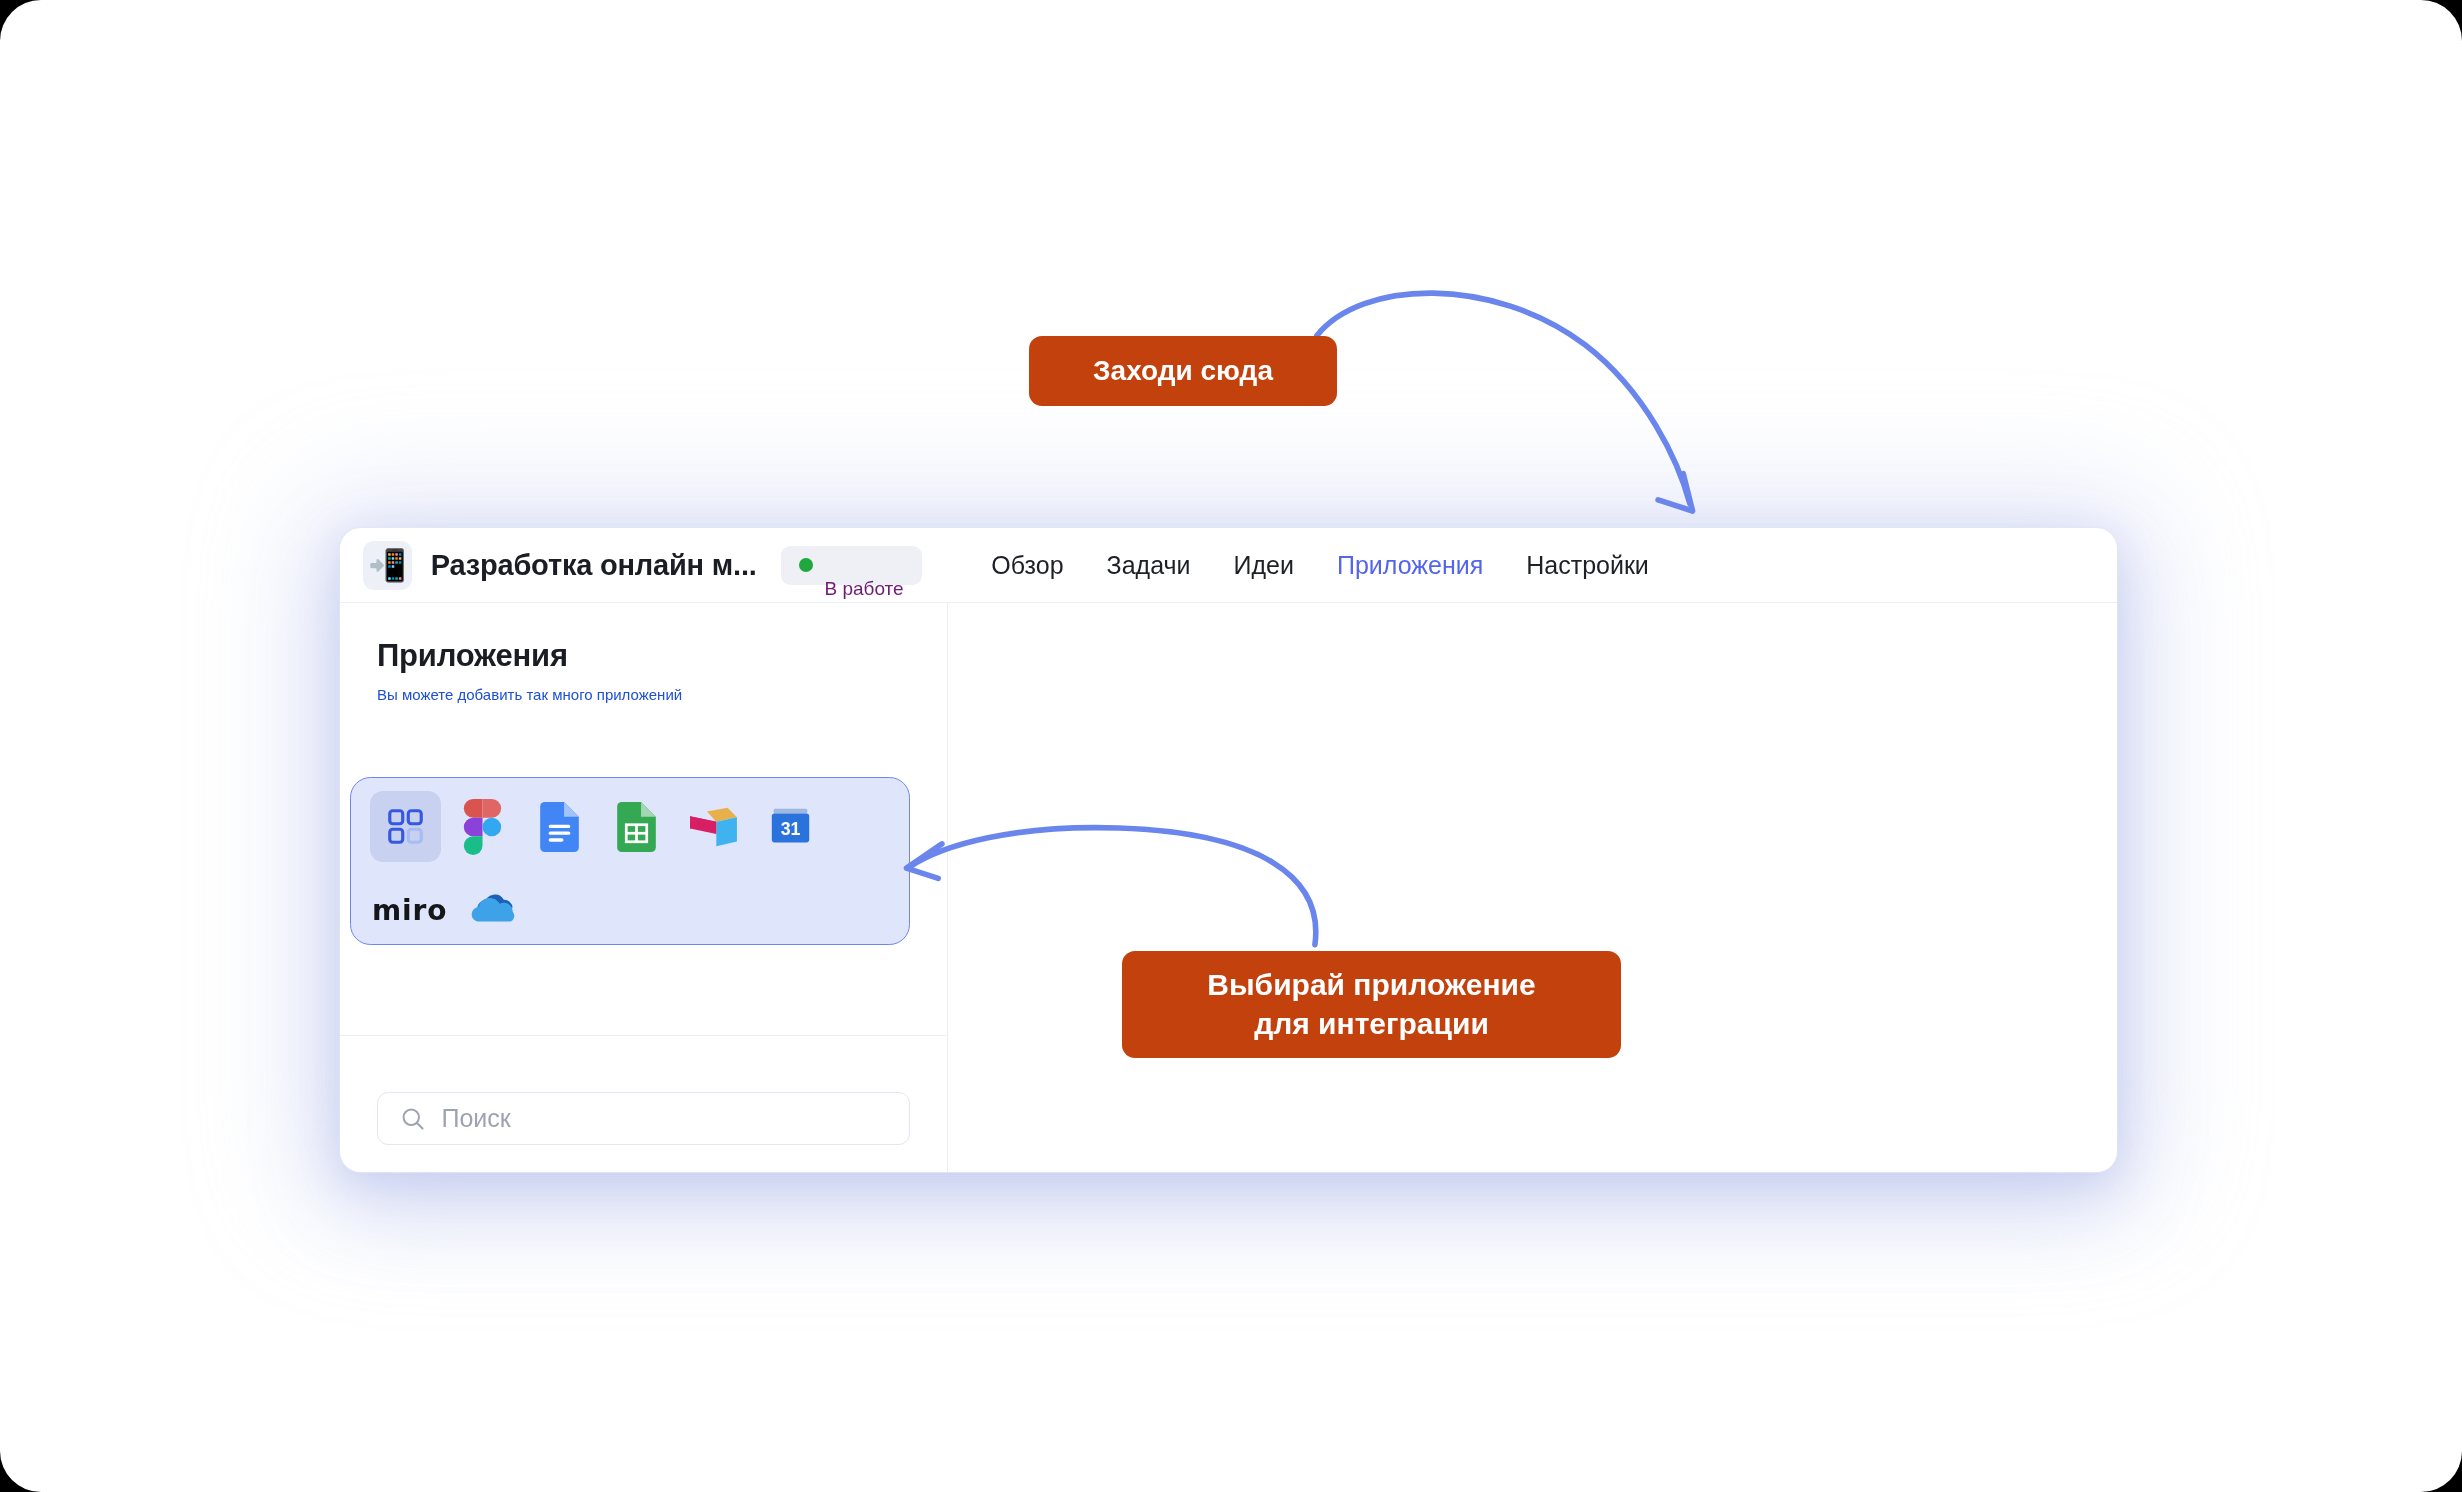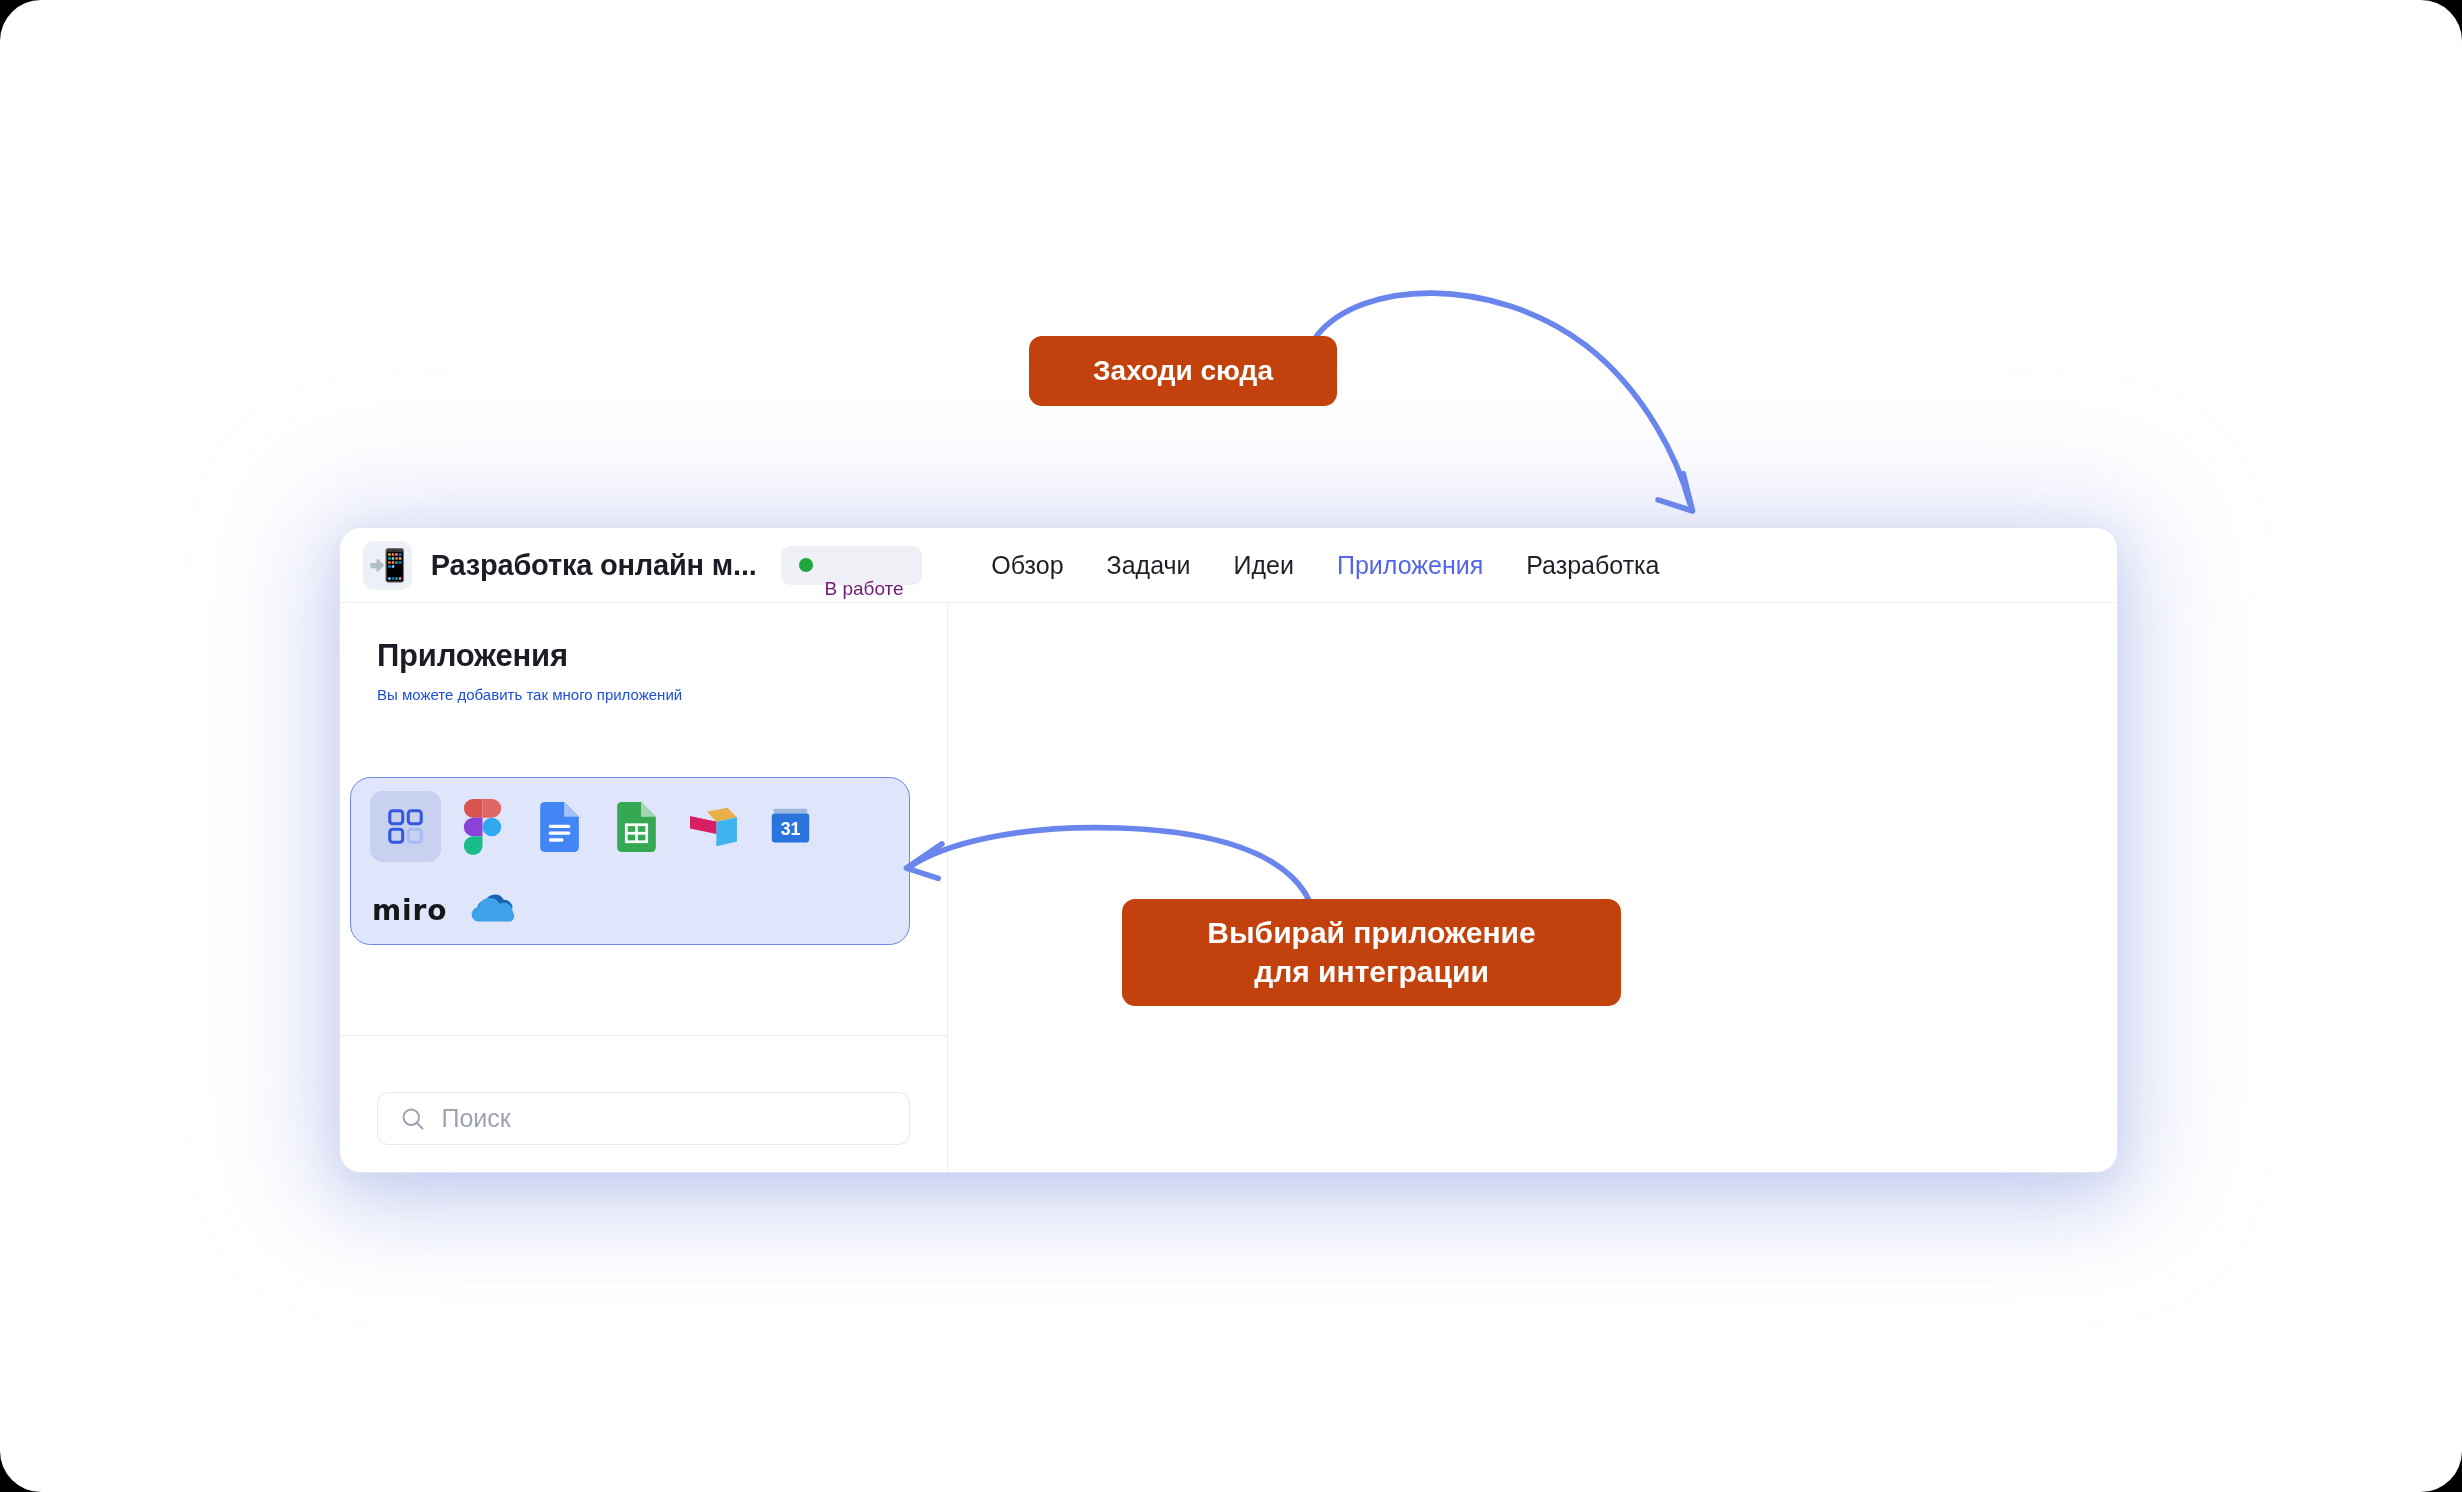--- a/index.html
+++ b/index.html
@@ -227,21 +227,21 @@
   }
   #callout-top {
     left: 1029px;
     top: 336px;
     width: 308px;
     height: 70px;
     font-size: 28px;
   }
   #callout-bottom {
     left: 1122px;
-    top: 899px;
+    top: 951px;
     width: 499px;
     height: 107px;
     font-size: 30px;
     line-height: 1.28;
     padding: 0 10px;
     box-sizing: border-box;
   }
 
   #arrow-layer {
     position: absolute;
@@ -266,21 +266,21 @@
       <div id="status-badge">
         <span id="status-dot"></span>
         <span id="status-label">В работе</span>
       </div>
 
       <nav id="nav-tabs">
         <span class="nav-tab">Обзор</span>
         <span class="nav-tab">Задачи</span>
         <span class="nav-tab">Идеи</span>
         <span class="nav-tab active">Приложения</span>
-        <span class="nav-tab">Разработка</span>
+        <span class="nav-tab">Настройки</span>
       </nav>
     </div>
 
     <div id="window-body">
 
       <aside id="sidebar">
         <div id="apps-section">
           <h2 id="apps-heading">Приложения</h2>
           <p id="apps-subtitle">Вы можете добавить так много приложений</p>
         </div>

